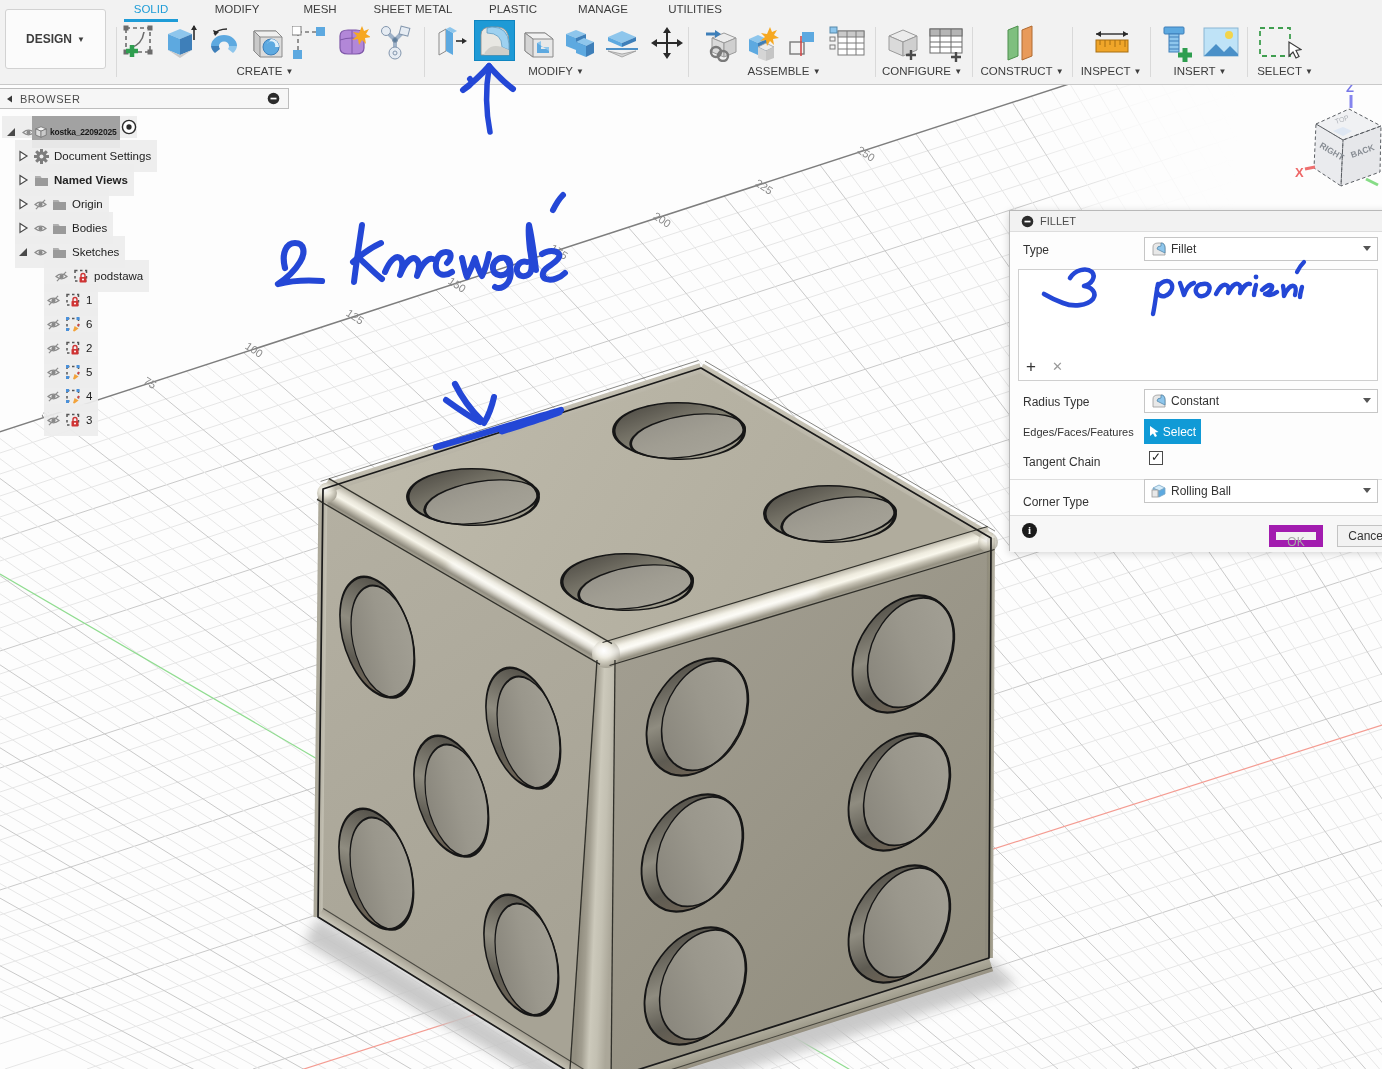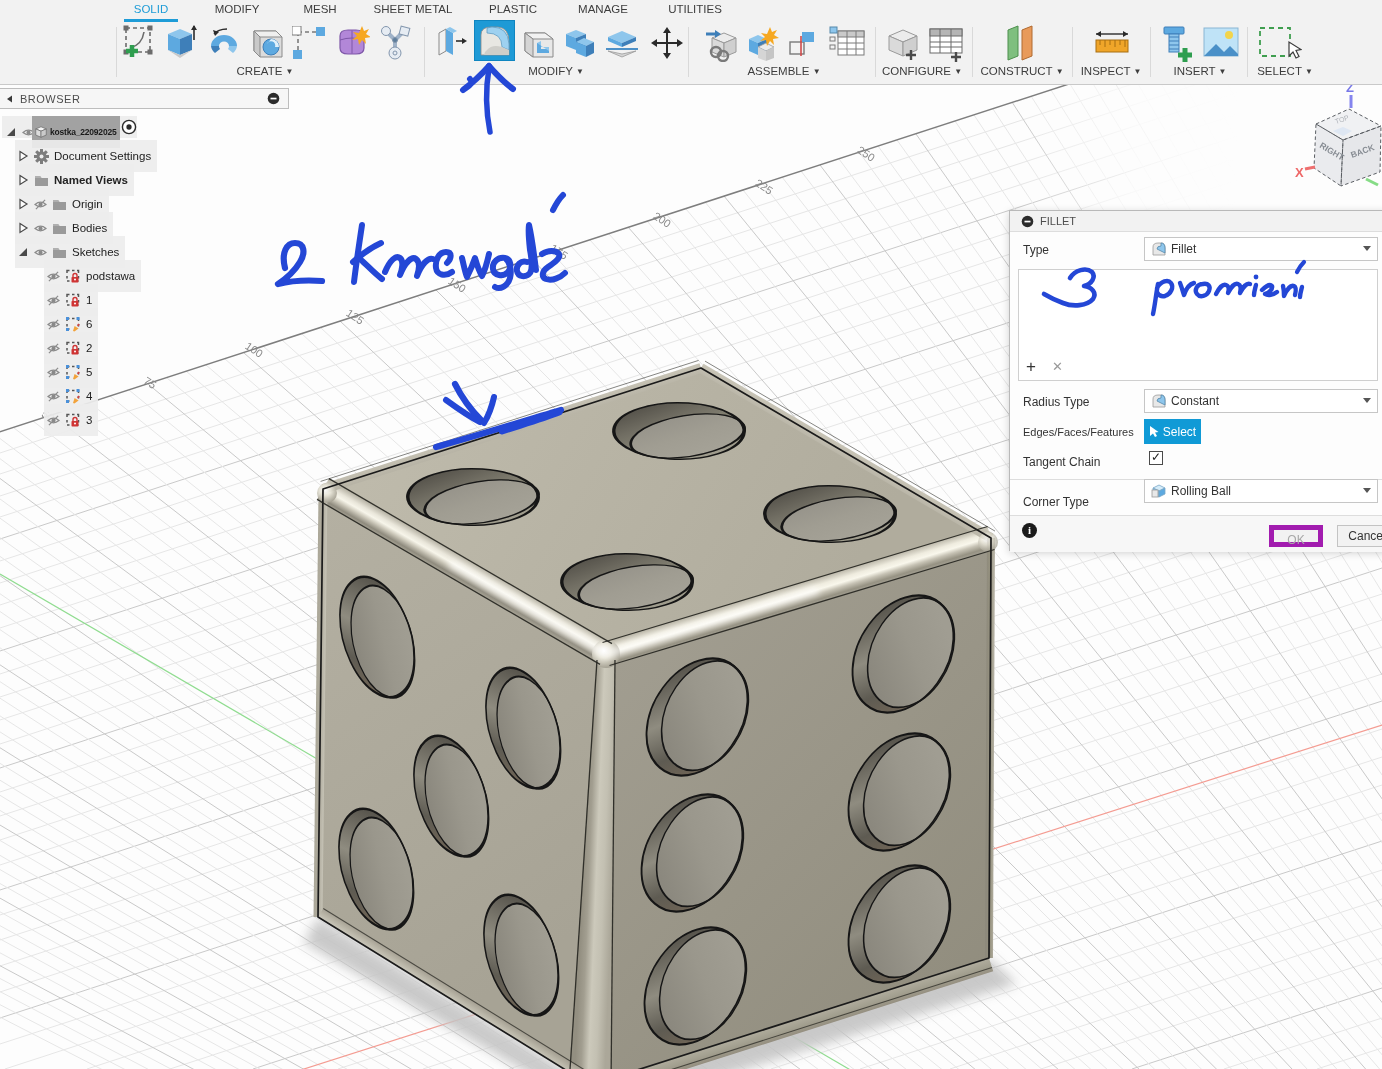--- a/index.html
+++ b/index.html
@@ -428,20 +428,21 @@
       <div class="glabel" style="left:1200px">INSERT <span class="car">▼</span></div>
       <div class="glabel" style="left:1285px">SELECT <span class="car">▼</span></div>
       <div class="sep" style="left:116px"></div>
       <div class="sep" style="left:424px"></div>
       <div class="sep" style="left:688px"></div>
       <div class="sep" style="left:875px"></div>
       <div class="sep" style="left:972px"></div>
       <div class="sep" style="left:1072px"></div>
       <div class="sep" style="left:1150px"></div>
       <div class="sep" style="left:1247px"></div>
+      <div class="abs" style="left:5px;top:9px;width:101px;height:60px;background:#fbfbfb;border:1px solid #d2d2d2;border-radius:3px;display:flex;align-items:center;justify-content:center;font-size:12px;font-weight:bold;color:#3d3d3d">DESIGN <span class="car" style="margin-left:5px">▼</span></div>
       <svg class="abs" style="left:122px;top:25px" width="34" height="36" viewBox="0 0 34 36">
 <rect x="4" y="3" width="24" height="24" fill="none" stroke="#6b6b6b" stroke-width="1.6" stroke-dasharray="4 3"></rect>
 <rect x="1.5" y="0.5" width="5" height="5" fill="#6b6b6b"></rect>
         <rect x="25.5" y="0.5" width="5" height="5" fill="#6b6b6b"></rect>
 <rect x="1.5" y="24.5" width="5" height="5" fill="#6b6b6b"></rect>
         <rect x="25.5" y="24.5" width="5" height="5" fill="#6b6b6b"></rect>
 <path d="M8,23 Q20,20 22,7" fill="none" stroke="#6b6b6b" stroke-width="1.6"></path>
 <path d="M4,26 h12 M10,20 v12" stroke="#2e9e4f" stroke-width="4.5"></path>
       </svg>
       <svg class="abs" style="left:162px;top:24px" width="36" height="38" viewBox="0 0 36 38">
@@ -689,21 +690,21 @@
       <svg width="13" height="11" viewBox="0 0 14 12" style="margin:0 2.5px">
         <path d="M1,6 Q7,1 13,6 Q7,11 1,6 Z" fill="none" stroke="#8a8a8a" stroke-width="1.3"></path>
         <circle cx="7" cy="6" r="2.2" fill="#8a8a8a"></circle>
       </svg>
       <svg width="15" height="12" viewBox="0 0 15 12" style="margin:0 3px">
         <path d="M1,2 h5 l1.5,2 H14 v8 H1 Z" fill="#9a9a9a"></path>
         <path d="M1,2 h5 l1.5,2 H1 Z" fill="#b0b0b0"></path>
       </svg>
       <span style="margin:0 6px 0 2px">Sketches</span>
     </div>
-    <div class="brow" style="left:44px;top:260px;">
+    <div class="brow" style="left:44px;top:260px;padding-left:8px;">
       <svg width="13" height="11" viewBox="0 0 14 12" style="margin:0 2.5px">
         <path d="M1,6 Q7,1 13,6 Q7,11 1,6 Z" fill="none" stroke="#8a8a8a" stroke-width="1.3"></path>
         <circle cx="7" cy="6" r="2.2" fill="#8a8a8a"></circle>
         <path d="M2,11 L12,1" stroke="#8a8a8a" stroke-width="1.3"></path>
       </svg>
       <svg width="16" height="16" viewBox="0 0 16 16" style="margin:0 3px">
         <path d="M2,5 v-2.5 h2.5 M7,2.5 h2.5 M12,2.5 h1.5 v2.5 M13.5,8 v2.5 M13.5,13 h-1.5 M2,8 v2.5 M2,13 h2.5" fill="none" stroke="#555" stroke-width="1.5"></path>
         <rect x="6.5" y="9" width="7" height="5.5" rx="0.8" fill="#cf3434"></rect>
         <path d="M8,9 v-1.5 a2,2 0 0 1 4,0 V9" fill="none" stroke="#cf3434" stroke-width="1.4"></path>
         <circle cx="10" cy="11.5" r="1" fill="#fff"></circle>
@@ -827,21 +828,21 @@
       <div class="abs" style="left:0;top:268px;width:100%;height:1px;background:#ddd"></div>
       <div class="dlabel" style="left:13px;top:284px">Corner Type</div>
       <div class="drop" style="left:134px;top:268px;width:234px"><svg width="16" height="16" viewBox="0 0 16 16" style="margin:0 4px 0 2px">
           <polygon points="2,5 8,2 14,5 8,8" fill="#d5ecf9" stroke="#7aa7c7" stroke-width="0.8"></polygon>
           <polygon points="2,5 8,8 8,14 2,11" fill="#8ec6ec" stroke="#7aa7c7" stroke-width="0.8"></polygon>
           <polygon points="14,5 8,8 8,14 14,11" fill="#5da9e0" stroke="#7aa7c7" stroke-width="0.8"></polygon>
           <rect x="1" y="7" width="6" height="7" fill="#e8e8e8" stroke="#9a9a9a" stroke-width="0.8"></rect>
         </svg>Rolling Ball<div class="dcar"></div></div>
       <div class="abs" style="left:0;top:304px;width:100%;height:37px;background:#f7f7f7;border-top:1px solid #ddd"></div>
       <div class="abs" style="left:12px;top:312px;width:15px;height:15px;border-radius:50%;background:#1b1b1b;color:#fff;font-size:11px;font-weight:bold;text-align:center;line-height:15px;font-family:'Liberation Serif',serif">i</div>
-      <div class="abs" style="left:259px;top:314px;width:54px;height:22px;background:#f2f2f2;border:5px solid #a21caf;font-size:12px;color:#a8a8a8;text-align:center;line-height:20px">OK</div>
+      <div class="abs" style="left:259px;top:314px;width:54px;height:22px;background:#f2f2f2;border:7px solid #a21caf;font-size:12px;color:#a8a8a8;text-align:center;line-height:20px">OK</div>
       <div class="abs" style="left:327px;top:314px;width:60px;height:22px;background:#f2f2f2;border:1px solid #c3c3c3;font-size:12px;color:#333;text-align:center;line-height:20px">Cancel</div>
     </div>
 <svg width="1382" height="1069" viewBox="0 0 1382 1069" xmlns="http://www.w3.org/2000/svg" style="position:absolute;left:0;top:0;pointer-events:none">
 <path d="M490,132 C486,112 485,92 489,68" fill="none" stroke="#2447d6" stroke-linecap="round" stroke-linejoin="round" stroke-width="5.5"></path>
 <path d="M489,66 C481,75 471,84 463,90 C468,86 474,84 470,79" fill="none" stroke="#2447d6" stroke-linecap="round" stroke-linejoin="round" stroke-width="6"></path>
 <path d="M489,66 C496,74 505,83 513,89" fill="none" stroke="#2447d6" stroke-linecap="round" stroke-linejoin="round" stroke-width="6"></path>
 <path d="M285,268 C281,252 287,243 295,243 C304,243 306,252 300,262 C294,272 284,280 278,284 C290,281 308,280 322,281" fill="none" stroke="#2447d6" stroke-linecap="round" stroke-linejoin="round" stroke-width="6.2"></path>
 <path d="M362,225 C359,245 356,265 354,282" fill="none" stroke="#2447d6" stroke-linecap="round" stroke-linejoin="round" stroke-width="6"></path>
 <path d="M353,262 C362,254 372,247 381,243 M360,259 C367,265 374,273 382,279" fill="none" stroke="#2447d6" stroke-linecap="round" stroke-linejoin="round" stroke-width="6"></path>
 <path d="M385,272 C390,260 396,255 400,258 C404,261 402,270 400,275 C405,262 412,256 416,259 C420,262 419,270 417,276 C421,265 428,257 433,259" fill="none" stroke="#2447d6" stroke-linecap="round" stroke-linejoin="round" stroke-width="6"></path>

